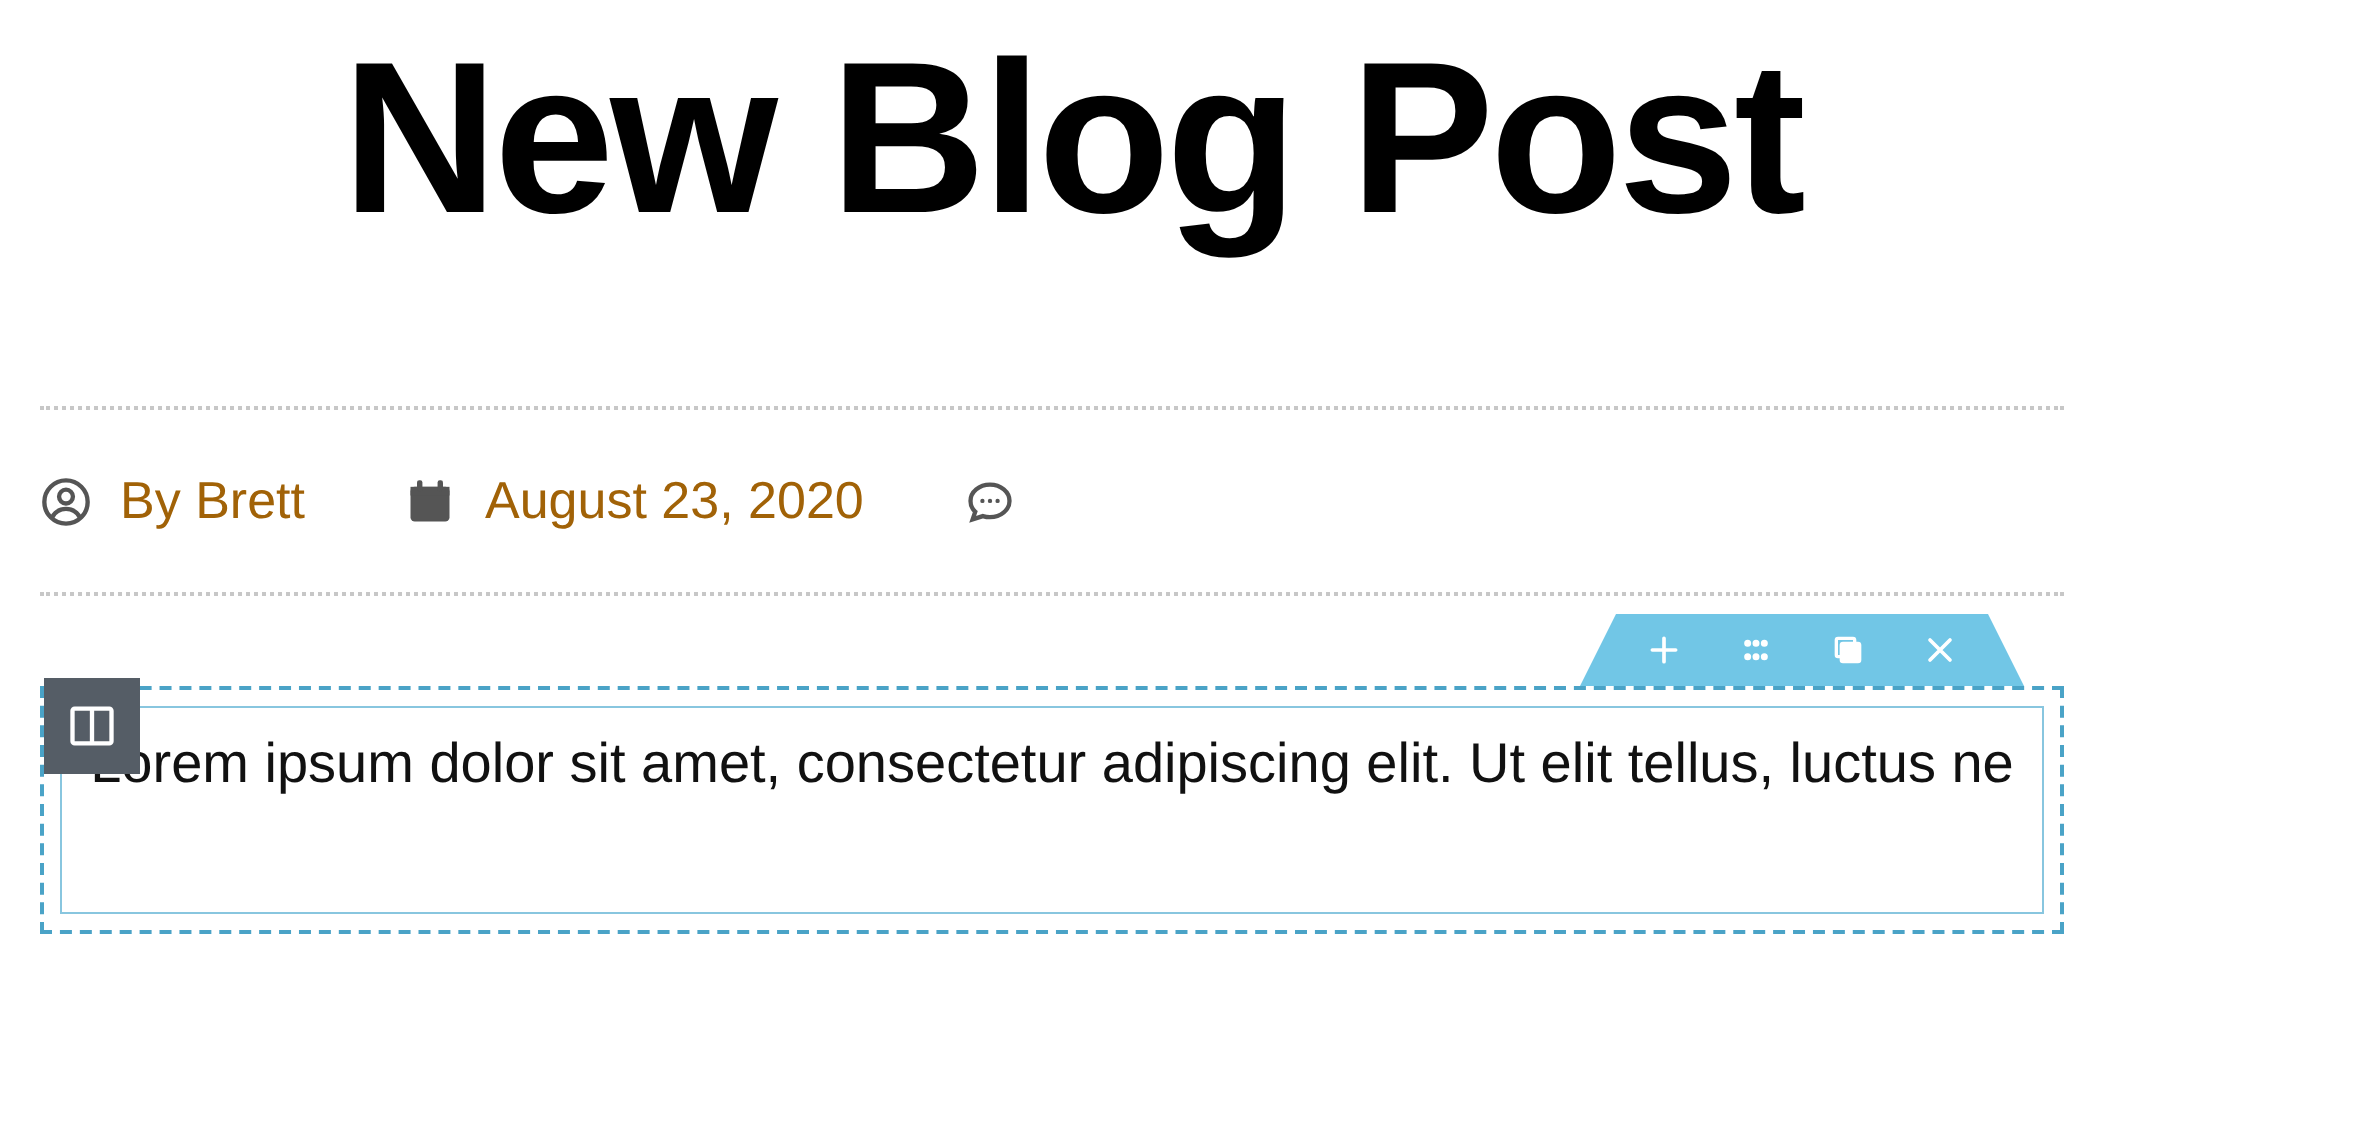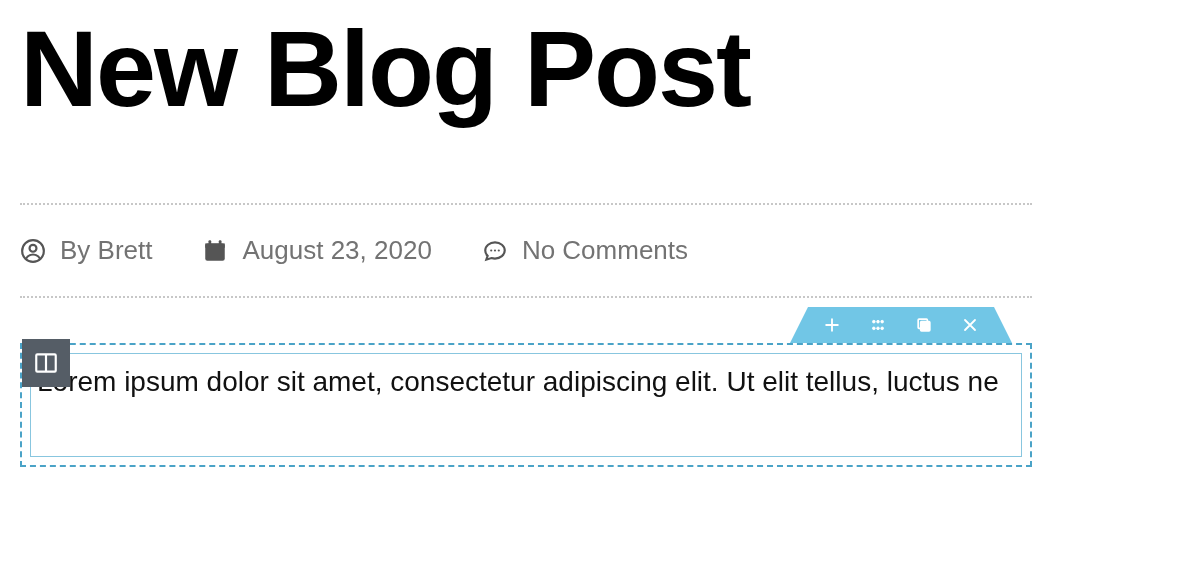--- a/index.html
+++ b/index.html
@@ -1,23 +1,23 @@
 <!DOCTYPE html>
 <html><head>
 <meta charset="utf-8">
 <style>
 html,body{margin:0;padding:0;background:#fff;font-family:-apple-system,BlinkMacSystemFont,"Segoe UI",Helvetica,Arial,sans-serif;color:#111;}
-.page{width:1052px;height:566px;position:relative;overflow:hidden;}
+.page{width:1052px;height:566px;position:relative;overflow:hidden;text-align:center;}
 .title{font-size:108px;font-weight:800;letter-spacing:-2px;line-height:1;margin:15px 0 0 20px;color:#000;}
 .dotted{border:none;border-top:2px dotted #c7c7c7;margin:0 20px;}
 .dotted.top{margin-top:80px;}
 .meta{display:flex;align-items:center;gap:50px;margin:30px 20px;color:#555;font-size:26px;}
 .meta-item{display:flex;align-items:center;gap:14px;}
 .meta-item svg{width:26px;height:26px;flex:none;}
-.meta-item span{color:#737373;}
+.meta-item span{color:#a16207;}
 .dotted.bottom{margin-top:30px;}
 
 .editor-area{position:relative;margin:45px 20px 0 20px;}
 .outer-dashed{border:2px dashed #4aa3c7;padding:8px;position:relative;}
 .inner-solid{border:1px solid #88c6df;padding:10px 6px 56px 6px;min-height:36px;}
 .body-text{font-size:28px;line-height:1.25;white-space:nowrap;overflow:hidden;color:#111;}
 
 .handle{position:absolute;left:0;top:-6px;width:48px;height:48px;background:#555d66;display:flex;align-items:center;justify-content:center;}
 .handle svg{width:26px;height:26px;stroke:#fff;fill:none;}
 
@@ -56,21 +56,20 @@
         </svg>
       <span>August 23, 2020</span>
     </div>
     <div class="meta-item">
       <svg viewBox="0 0 24 24" fill="none" stroke="#555" stroke-width="2">
           <path d="M21 11.5c0 4.1-4 7.5-9 7.5-1.2 0-2.3-.2-3.3-.5L4 20l1.2-3.5C3.8 15.2 3 13.4 3 11.5 3 7.4 7 4 12 4s9 3.4 9 7.5z"></path>
           <circle cx="8.5" cy="11.5" r="1" fill="#555" stroke="none"></circle>
           <circle cx="12" cy="11.5" r="1" fill="#555" stroke="none"></circle>
           <circle cx="15.5" cy="11.5" r="1" fill="#555" stroke="none"></circle>
         </svg>
-      <span>No Comments</span>
     </div>
   </div>
 
   <hr class="dotted bottom">
 
   <div class="editor-area">
 
     <div class="toolbar">
       <div class="tool">
         <svg viewBox="0 0 24 24" fill="none" stroke-width="2.2" stroke-linecap="round">

